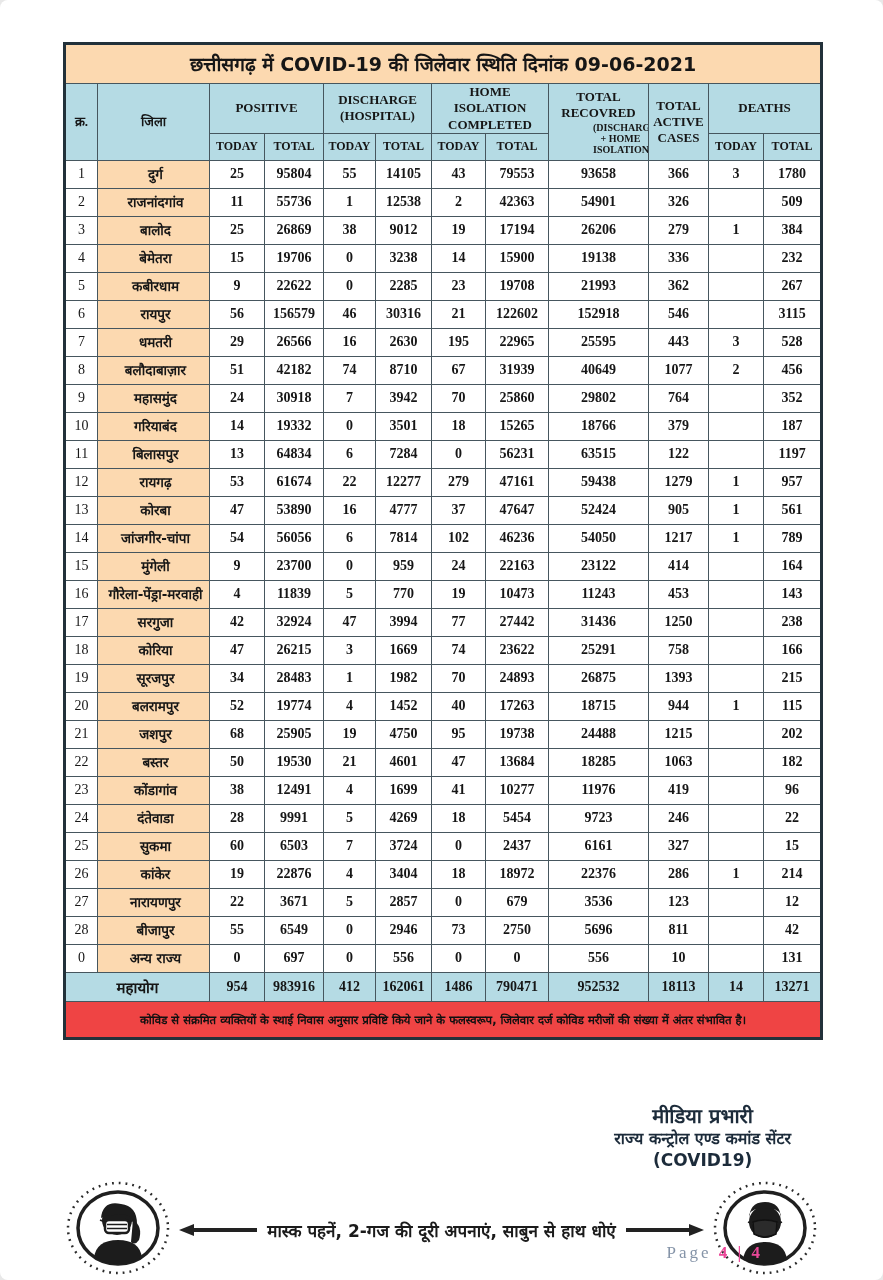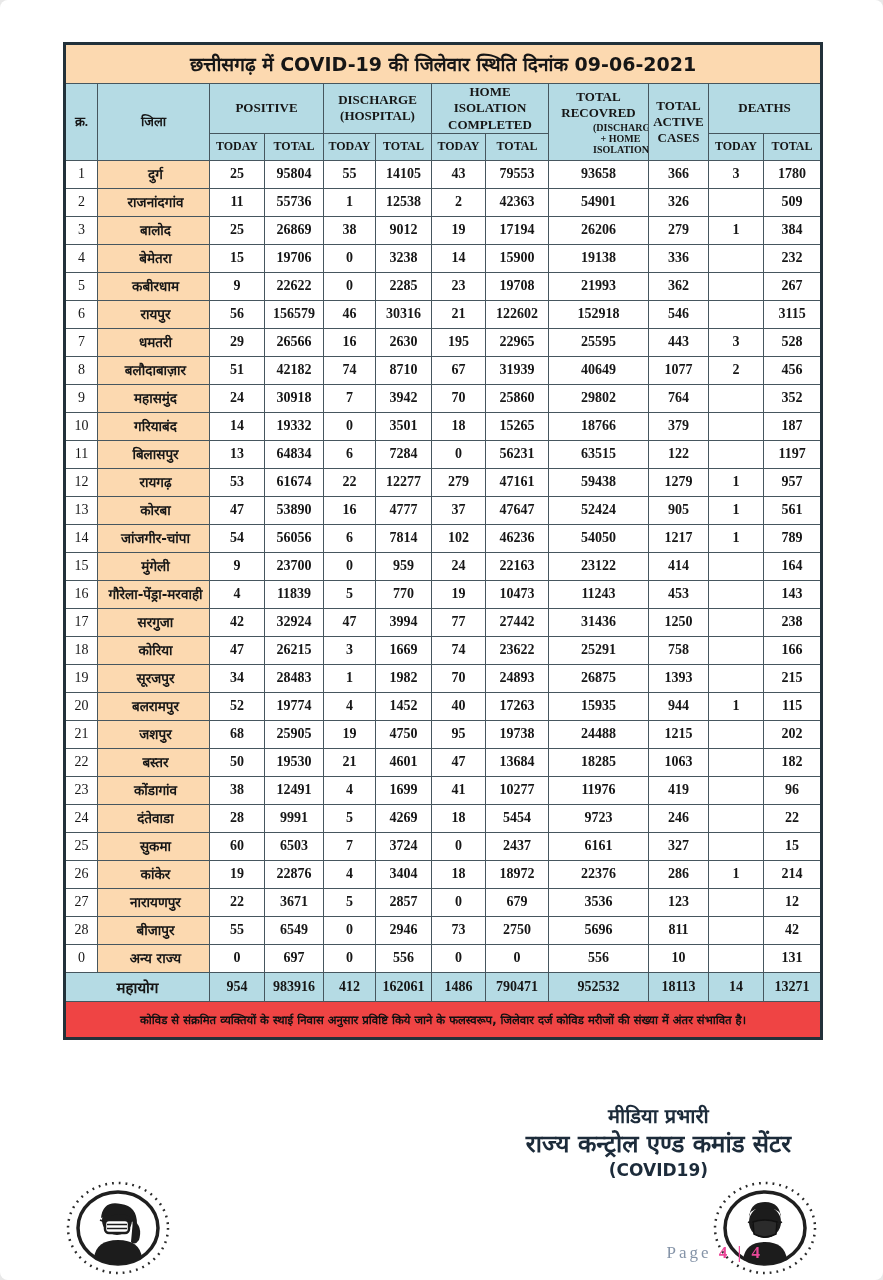--- a/index.html
+++ b/index.html
@@ -38,21 +38,21 @@
     font:bold 11.5px "DejaVu Sans", sans-serif; color:#101010;
     padding:0 14px;
   }
 
   .signature {
     position:absolute; right:92px; top:1104px;
     text-align:center; color:#1c2b3a;
     font-family:"DejaVu Sans", sans-serif; font-weight:bold;
   }
   .signature .s1 { font-size:20px; line-height:1.25; }
-  .signature .s2 { font-size:24px; line-height:1.25; }
+  .signature .s2 { font-size:16px; line-height:1.25; }
   .signature .s3 { font-size:17px; line-height:1.3; }
 
   .footer-banner {
     position:absolute; left:63px; top:1180px; width:757px; height:100px;
     display:flex; align-items:center; justify-content:space-between;
   }
   .mask-badge { width:110px; height:100px; flex:0 0 auto; }
   .banner-middle { display:flex; align-items:center; gap:10px; flex:1; justify-content:center; }
   .banner-message {
     font:bold 17px "DejaVu Sans", sans-serif; color:#1b1b1b; white-space:nowrap;
@@ -381,21 +381,21 @@
         </tr>
         <tr>
           <td class="sno">20</td>
           <td class="district">बलरामपुर</td>
           <td class="num">52</td>
           <td class="num">19774</td>
           <td class="num">4</td>
           <td class="num">1452</td>
           <td class="num">40</td>
           <td class="num">17263</td>
-          <td class="num">15935</td>
+          <td class="num">18715</td>
           <td class="num">944</td>
           <td class="num">1</td>
           <td class="num">115</td>
         </tr>
         <tr>
           <td class="sno">21</td>
           <td class="district">जशपुर</td>
           <td class="num">68</td>
           <td class="num">25905</td>
           <td class="num">19</td>
@@ -557,20 +557,31 @@
           <path d="M38 38 Q40 20 58 24 Q74 26 74 44 Q76 58 70 62 L70 46 Q70 36 60 34 L42 36 Z"></path>
           <path d="M70 40 Q80 46 76 60 Q72 66 68 62 Z"></path>
         </g>
         <rect x="42" y="40" width="24" height="13" rx="4" fill="#ffffff" stroke="#1c1c1c" stroke-width="2.5"></rect>
         <line x1="44" y1="44.5" x2="64" y2="44.5" stroke="#1c1c1c" stroke-width="1.5"></line>
         <line x1="44" y1="48.5" x2="64" y2="48.5" stroke="#1c1c1c" stroke-width="1.5"></line>
         <line x1="42" y1="42" x2="37" y2="40" stroke="#1c1c1c" stroke-width="1.8"></line>
         <line x1="66" y1="42" x2="71" y2="40" stroke="#1c1c1c" stroke-width="1.8"></line>
       </svg>
     </div>
+    <div class="banner-middle">
+      <svg width="78" height="14" viewBox="0 0 78 14">
+        <polygon points="0,7 15,1 15,13" fill="#222"></polygon>
+        <rect x="14" y="5" width="64" height="4" fill="#222"></rect>
+      </svg>
+      <span class="banner-message">मास्क पहनें, 2-गज की दूरी अपनाएं, साबुन से हाथ धोएं</span>
+      <svg width="78" height="14" viewBox="0 0 78 14">
+        <polygon points="78,7 63,1 63,13" fill="#222"></polygon>
+        <rect x="0" y="5" width="64" height="4" fill="#222"></rect>
+      </svg>
+    </div>
     <div class="mask-badge">
       <svg viewBox="0 0 110 100" width="110" height="100">
         <ellipse cx="55" cy="48" rx="50" ry="45" fill="none" stroke="#2a2a2a" stroke-width="2.5" stroke-dasharray="1.8 5"></ellipse>
         <ellipse cx="55" cy="48" rx="40" ry="36" fill="#ffffff" stroke="#1f1f1f" stroke-width="3.5"></ellipse>
         <g fill="#1c1c1c">
           <path d="M55 62 Q35 62 33 80 Q44 84 55 84 Q66 84 77 80 Q75 62 55 62 Z"></path>
           <circle cx="55" cy="42" r="16"></circle>
           <path d="M39 40 Q39 22 55 22 Q71 22 71 40 L71 34 Q67 28 55 28 Q43 28 39 34 Z"></path>
         </g>
         <path d="M43 42 Q55 38 67 42 L66 54 Q55 60 44 54 Z" fill="#2b2b2b" stroke="#111" stroke-width="1.5"></path>

